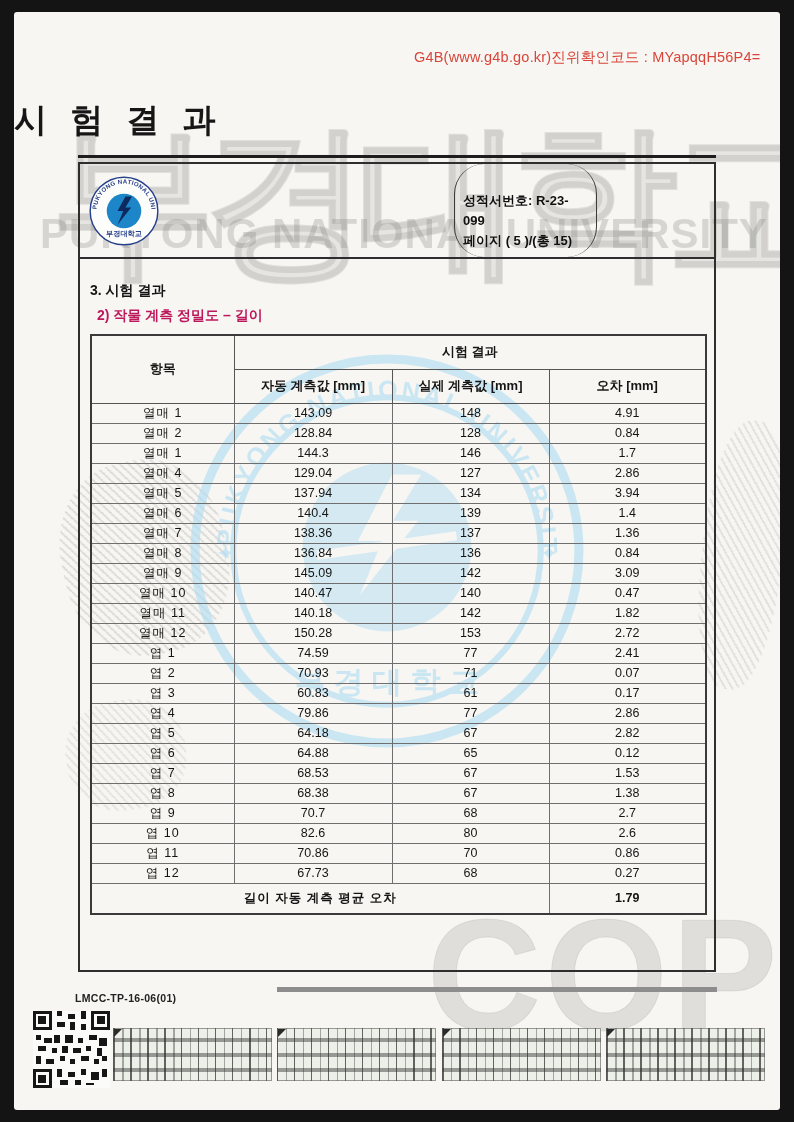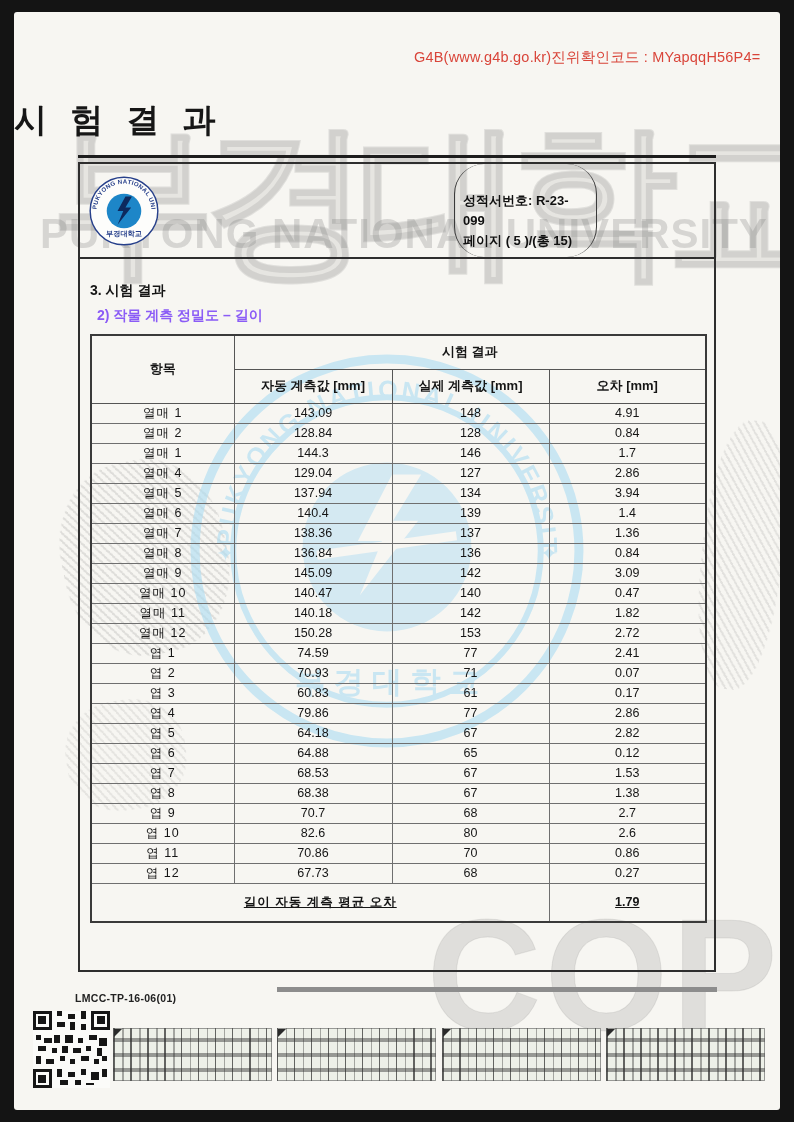--- a/index.html
+++ b/index.html
@@ -60,35 +60,35 @@
   .org-l1 { font-size:15px; font-weight:bold; color:#111; }
   .org-l2 { font-size:15px; font-weight:bold; color:#111; margin-top:2px; }
   .org-l3 { font-size:11.5px; color:#222; margin-top:2px; }
   .org-l4 { font-size:10.5px; font-weight:600; color:#1a1a1a; margin-top:3px; }
   .org-l5 { font-size:10.5px; font-weight:600; color:#1a1a1a; margin-top:3px; }
   .org-l5 .fax { margin-left:18px; }
   .cert-line { font-size:13px; font-weight:bold; color:#101010; line-height:20px; }
   .page-line { font-size:13px; font-weight:bold; color:#101010; line-height:20px; }
   .page-line .pv { font-weight:600; }
   .sec-heading { position:absolute; left:10px; top:118px; font-size:14px; font-weight:bold; color:#141414; }
-  .sec-subheading { position:absolute; left:17px; top:143px; font-size:14px; font-weight:bold; color:#8b5cf6; }
+  .sec-subheading { position:absolute; left:17px; top:143px; font-size:14px; font-weight:bold; color:#be185d; }
   
   table.result {
     position:absolute; left:10px; top:170px; width:615px;
     border-collapse:collapse; table-layout:fixed;
     border:2px solid #3a3a3a; background:transparent;
   }
   table.result th, table.result td {
     border:1px solid #6f6f6f; font-size:12.5px; color:#151515;
     text-align:center; padding:0; overflow:hidden;
   }
   table.result thead th { font-size:13px; font-weight:bold; height:34px; border-color:#555; }
   table.result tbody td { height:20px; }
   table.result .c-item { letter-spacing:1px;margin-top:20px; }
-  tfoot td { height:39px; font-weight:bold; font-size:13px;text-decoration:underline; }
+  tfoot td { height:31px; font-weight:bold; font-size:13px; }
   tfoot .f-label { text-align:right; padding-right:14px; letter-spacing:1px; }
   
   .doc-code { position:absolute; left:61px; top:980px; font-size:10.5px; font-weight:bold; color:#222; letter-spacing:0.3px; }
   .gray-bar { position:absolute; left:263px; top:975px; width:440px; height:5px; background:#8d8d8d; }
   .qr { position:absolute; left:19px; top:999px; width:77px; height:77px; }
   .barcode-strip {
     position:absolute; top:1016px; width:159px; height:53px;
     background:
       repeating-linear-gradient(0deg, transparent 0 9px, rgba(45,45,45,0.45) 9px 13px, transparent 13px 15px),
       repeating-linear-gradient(90deg, rgba(25,25,25,0.65) 0 1.5px, transparent 1.5px 9px, rgba(25,25,25,0.35) 9px 10.5px, transparent 10.5px 17px),

